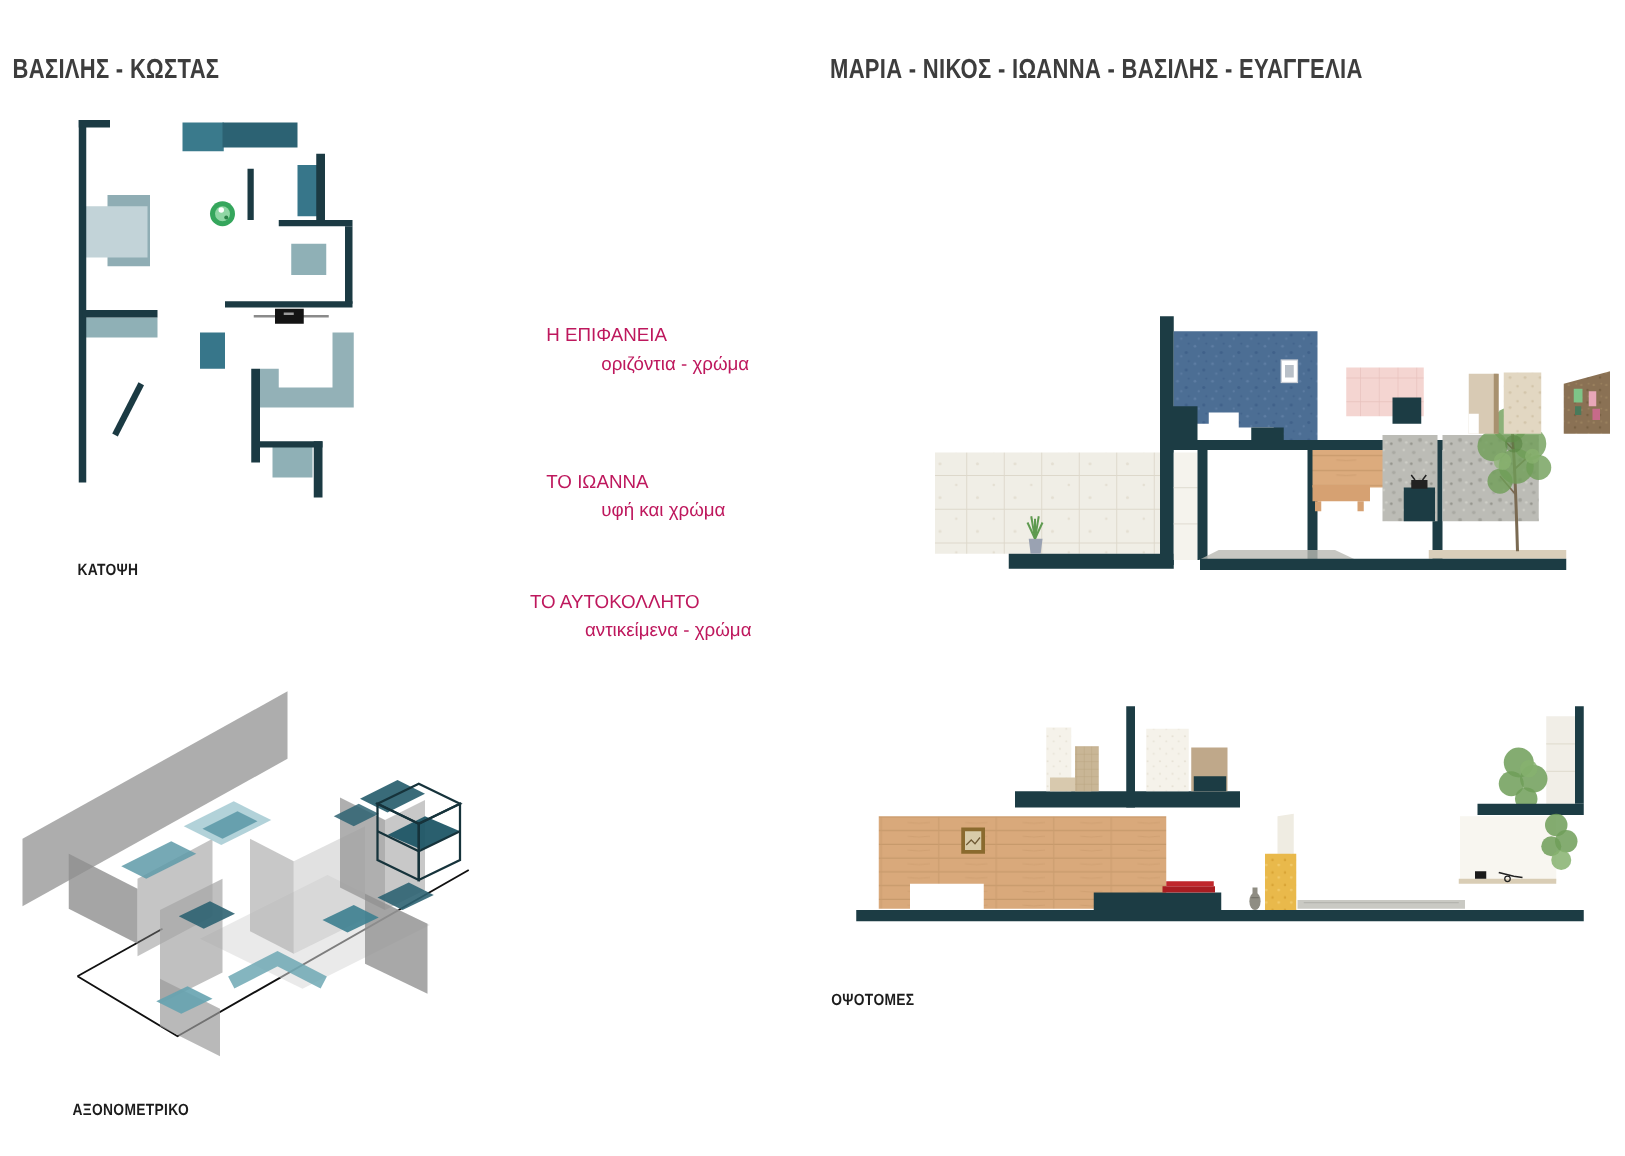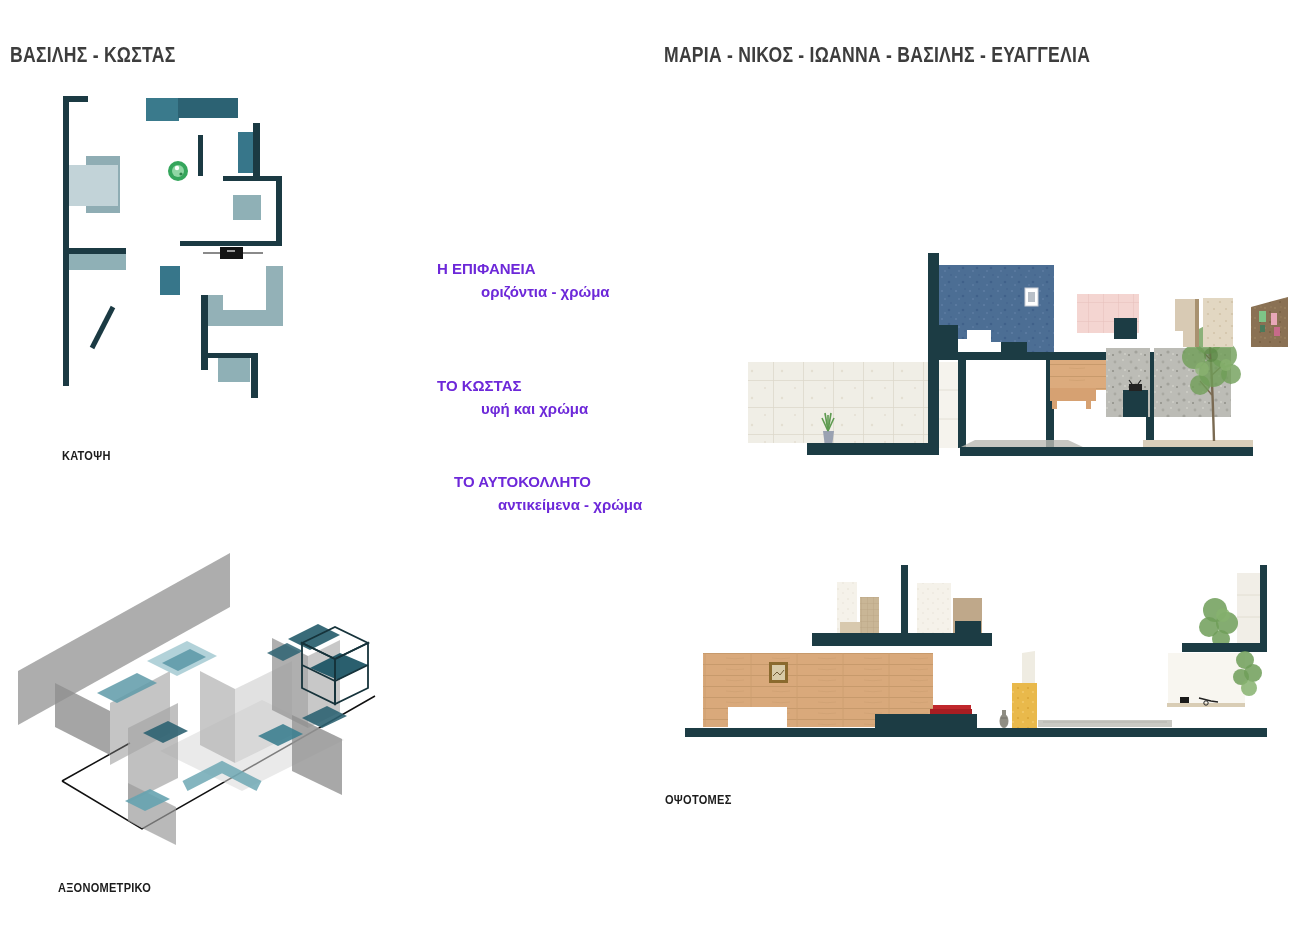--- a/index.html
+++ b/index.html
@@ -3,21 +3,21 @@
 <meta charset="utf-8">
 <style>
   html,body{margin:0;padding:0;background:#fff;}
   body{width:1300px;height:925px;position:relative;overflow:hidden;
        font-family:"Liberation Sans", sans-serif;color:#3f3f3f;}
   .abs{position:absolute;}
   .board-title{font-size:22px;font-weight:700;color:#3d3d3d;letter-spacing:.3px;
        transform:scaleX(.8);transform-origin:left center;white-space:nowrap;}
   .caption{font-size:13px;font-weight:700;color:#1c1c1c;letter-spacing:.3px;
        transform:scaleX(.85);transform-origin:left center;white-space:nowrap;}
-  .concept{font-size:15px;color:#6d28d9;line-height:1.5;font-weight:bold;}
+  .concept{font-size:15px;color:#be185d;line-height:1.5;}
   .concept .c-title{white-space:nowrap;}
   .concept .c-sub{padding-left:44px;white-space:nowrap;}
   svg{display:block;}
 </style>
 </head>
 <body>
 
 <div class="abs board-title" style="left:10px;top:42px;">ΒΑΣΙΛΗΣ - ΚΩΣΤΑΣ</div>
 <div class="abs board-title" style="left:664px;top:42px;">ΜΑΡΙΑ - ΝΙΚΟΣ - ΙΩΑΝΝΑ - ΒΑΣΙΛΗΣ - ΕΥΑΓΓΕΛΙΑ</div>
 
@@ -62,24 +62,24 @@
   </g>
 </svg>
 </div>
 <div class="abs caption" style="left:62px;top:448px;">ΚΑΤΟΨΗ</div>
 
 <div class="abs concept" style="left:437px;top:258px;">
   <div class="c-title">Η ΕΠΙΦΑΝΕΙΑ</div>
   <div class="c-sub">οριζόντια - χρώμα</div>
 </div>
 <div class="abs concept" style="left:437px;top:375px;">
-  <div class="c-title">ΤΟ ΚΩΣΤΑΣ</div>
+  <div class="c-title">ΤΟ ΙΩΑΝΝΑ</div>
   <div class="c-sub">υφή και χρώμα</div>
 </div>
-<div class="abs concept" style="left:454px;top:471px;">
+<div class="abs concept" style="left:424px;top:471px;">
   <div class="c-title">ΤΟ ΑΥΤΟΚΟΛΛΗΤΟ</div>
   <div class="c-sub">αντικείμενα - χρώμα</div>
 </div>
 
 <div class="abs" style="left:10px;top:543px;">
 <svg width="390" height="320" viewBox="0 0 390 320">
   <g stroke="#111" stroke-width="1.5" fill="none">
     <polyline points="52,238 132,286 365,153"></polyline>
     <line x1="52" y1="238" x2="120" y2="200"></line>
   </g>

